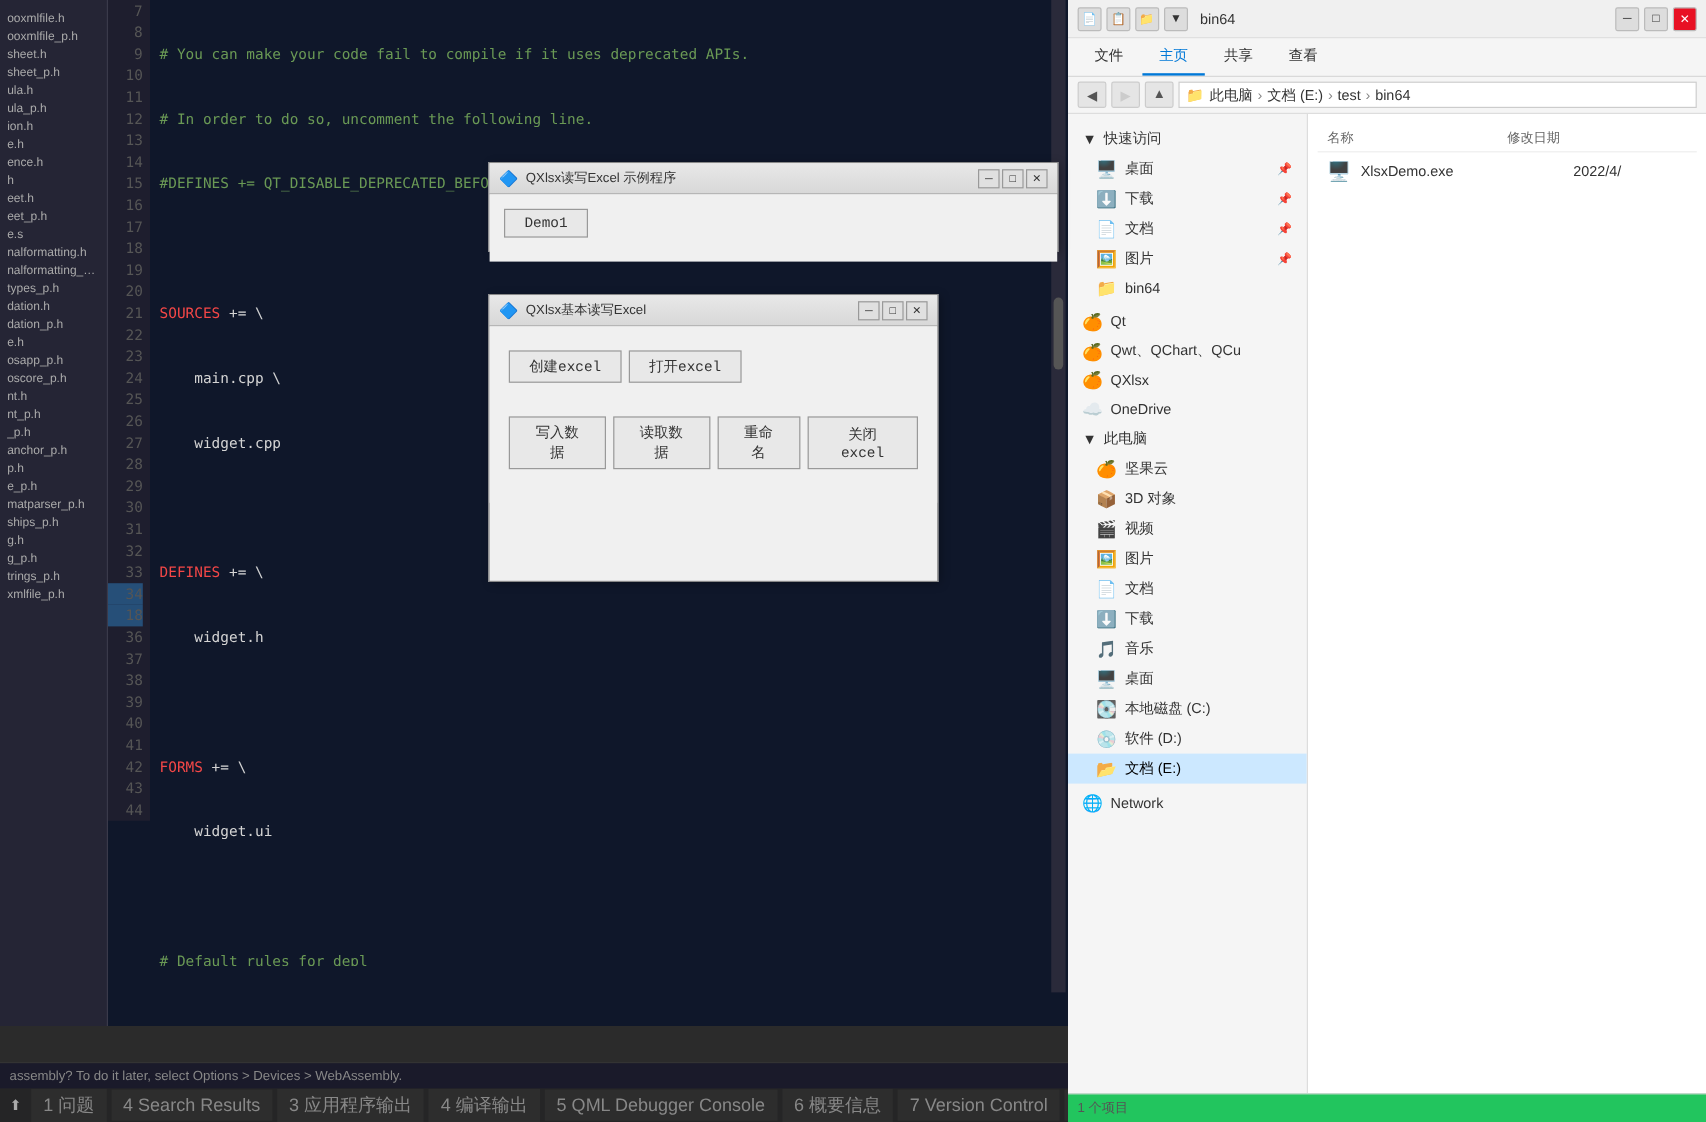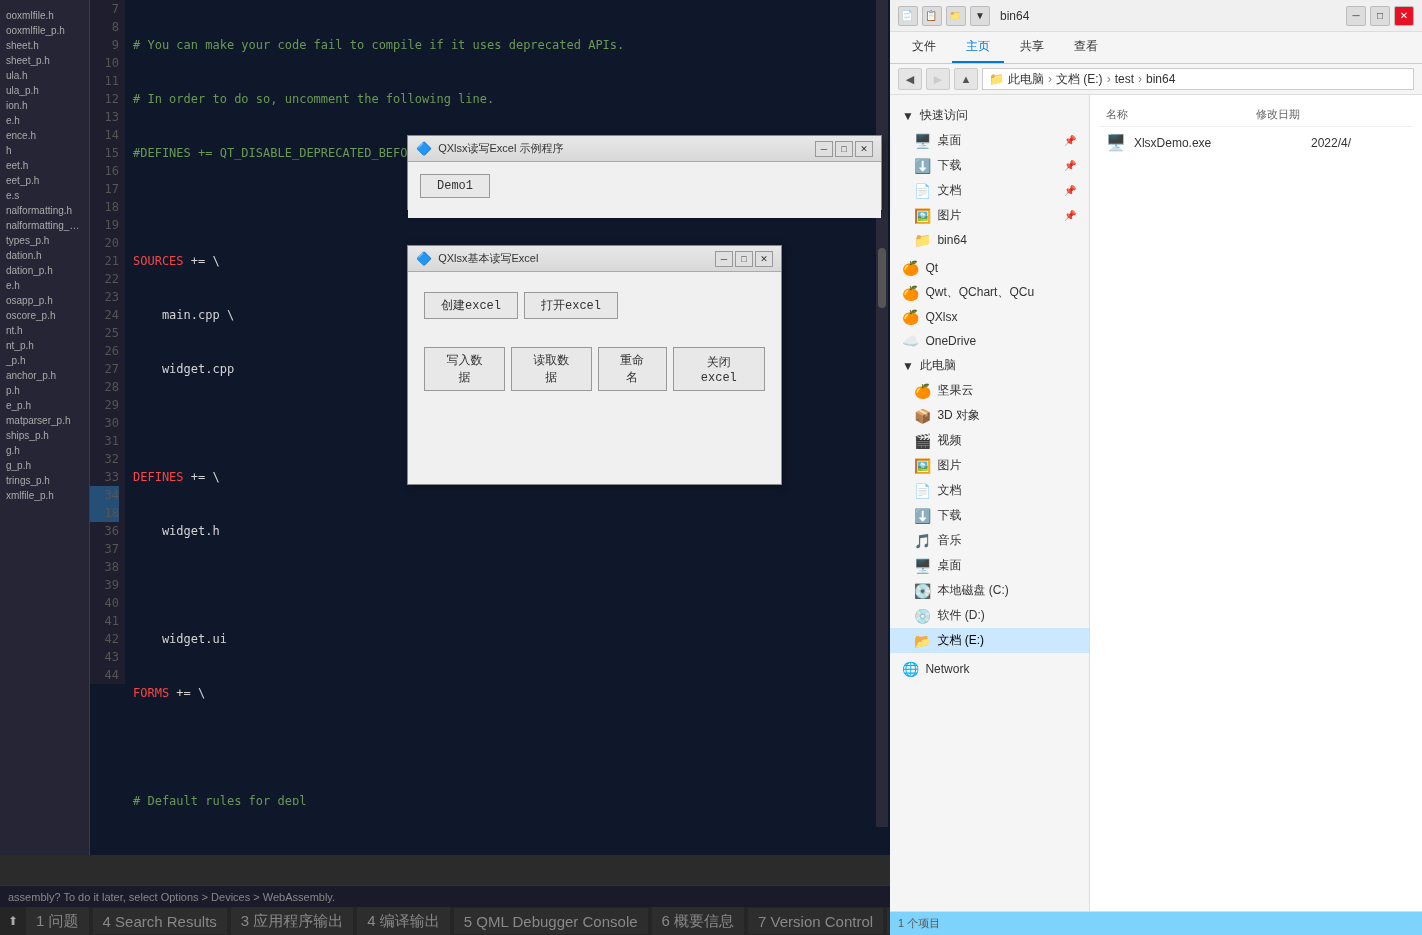--- a/index.html
+++ b/index.html
@@ -242,21 +242,21 @@
       padding: 6px 8px;
       font-size: 12px;
       color: #333;
       gap: 8px;
       cursor: pointer;
     }
     .file-icon { font-size: 16px; }
 
     .explorer-footer {
       height: 24px;
-      background: #7dd3fc;
+      background: #22c55e;
       border-top: 1px solid #ddd;
       display: flex;
       align-items: center;
       padding: 0 8px;
       font-size: 11px;
       color: #555;
     }
 
     
     .qt-window-outer {
@@ -441,22 +441,22 @@
         <span class="code-line"><span class="kw-comment"># In order to do so, uncomment the following line.</span></span>
         <span class="code-line"><span class="kw-comment">#DEFINES += QT_DISABLE_DEPRECATED_BEFORE=0x060000    # disables all the APIs deprecated before Qt 6.0.0</span></span>
         <span class="code-line"> </span>
         <span class="code-line"><span class="kw-red">SOURCES</span><span style="color:#d4d4d4;"> += \</span></span>
         <span class="code-line"><span style="color:#d4d4d4;">    main.cpp \</span></span>
         <span class="code-line"><span style="color:#d4d4d4;">    widget.cpp</span></span>
         <span class="code-line"> </span>
         <span class="code-line"><span class="kw-red">DEFINES</span><span style="color:#d4d4d4;"> += \</span></span>
         <span class="code-line"><span style="color:#d4d4d4;">    widget.h</span></span>
         <span class="code-line"> </span>
+        <span class="code-line"><span class="kw-red">FORMS</span><span style="color:#d4d4d4;"> += \</span></span>
         <span class="code-line"><span style="color:#d4d4d4;">    widget.ui</span></span>
-        <span class="code-line"><span class="kw-red">FORMS</span><span style="color:#d4d4d4;"> += \</span></span>
         <span class="code-line"> </span>
         <span class="code-line"><span class="kw-comment"># Default rules for depl</span></span>
         
         
         
         
         
         
         
         

